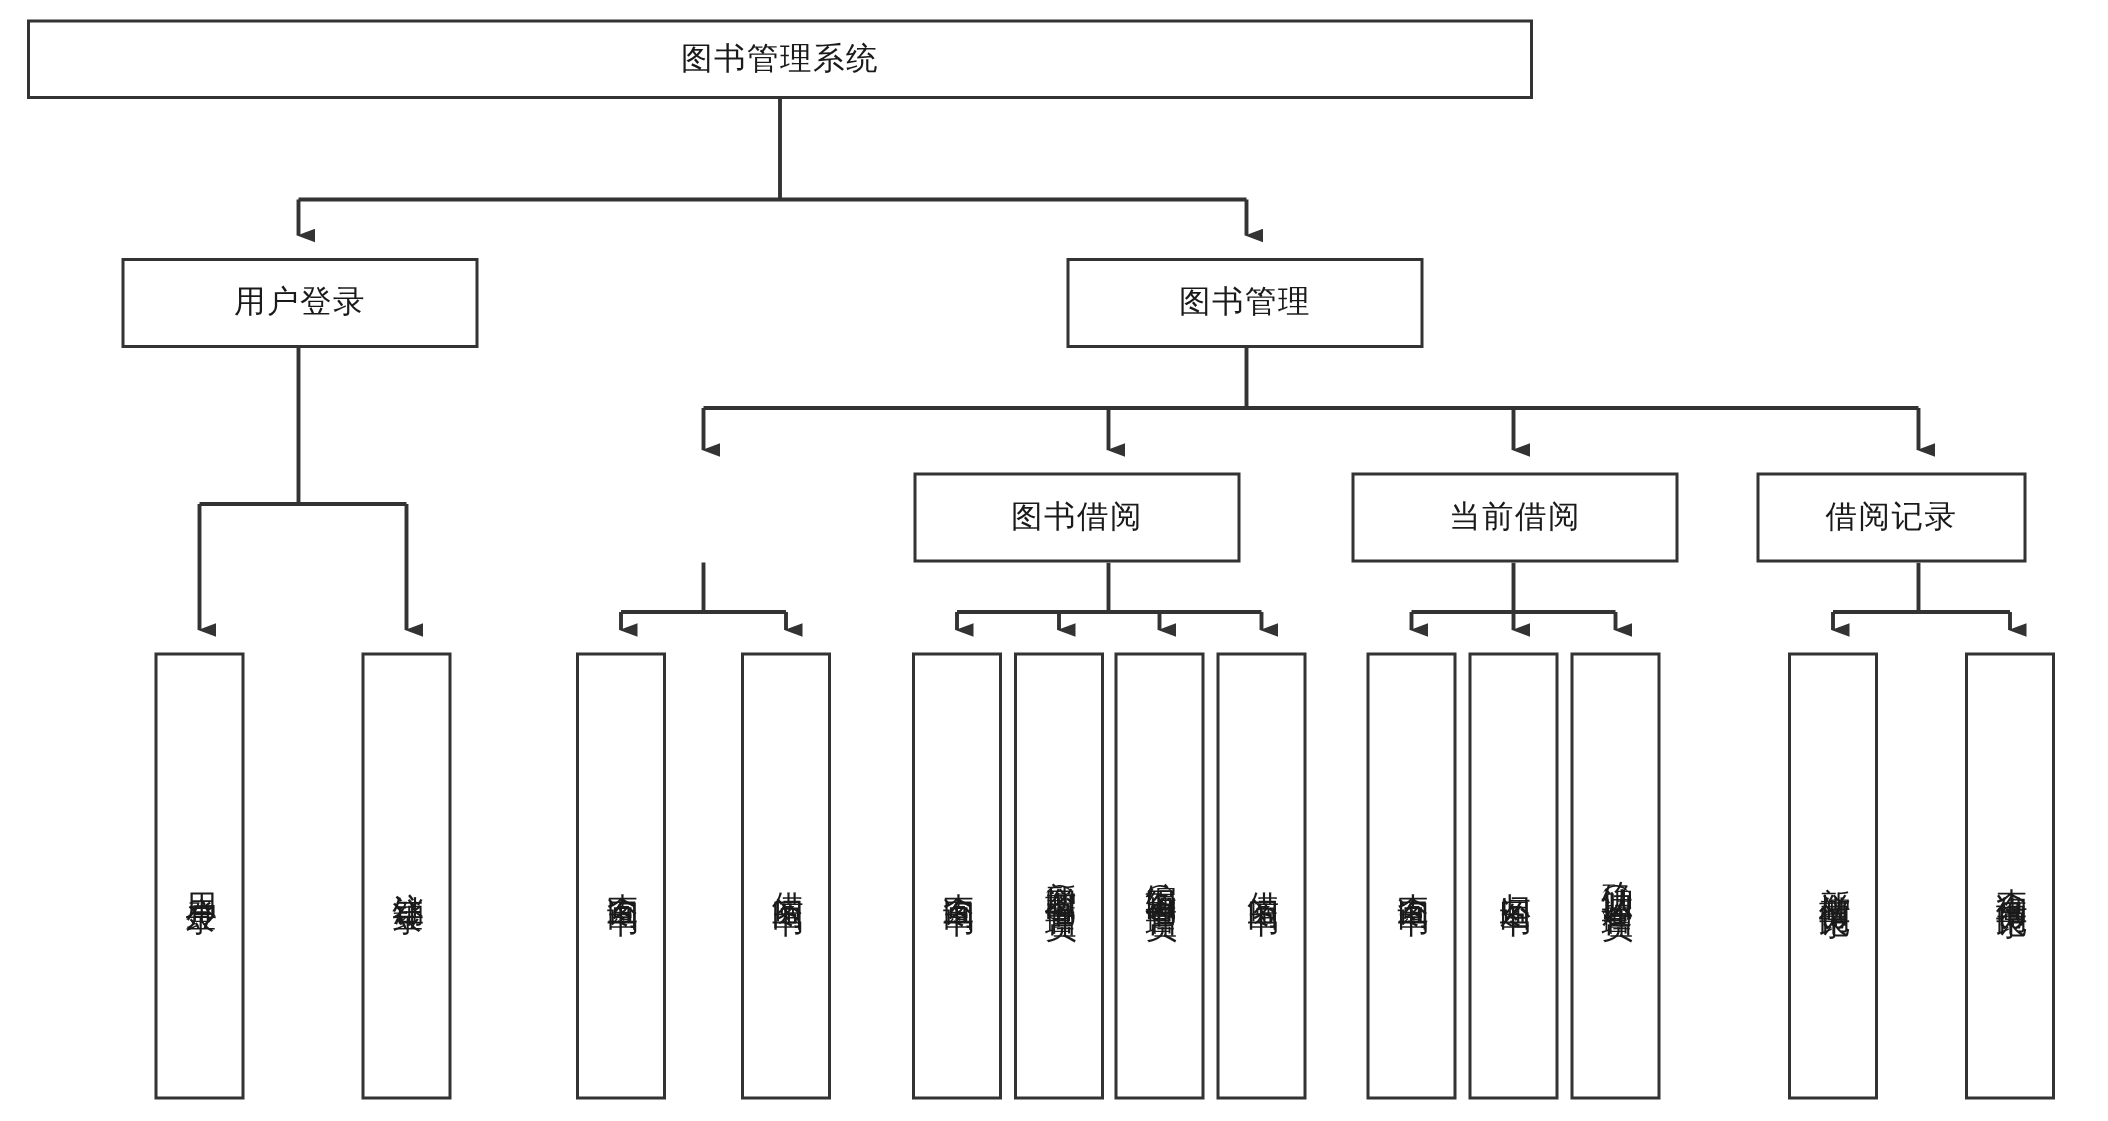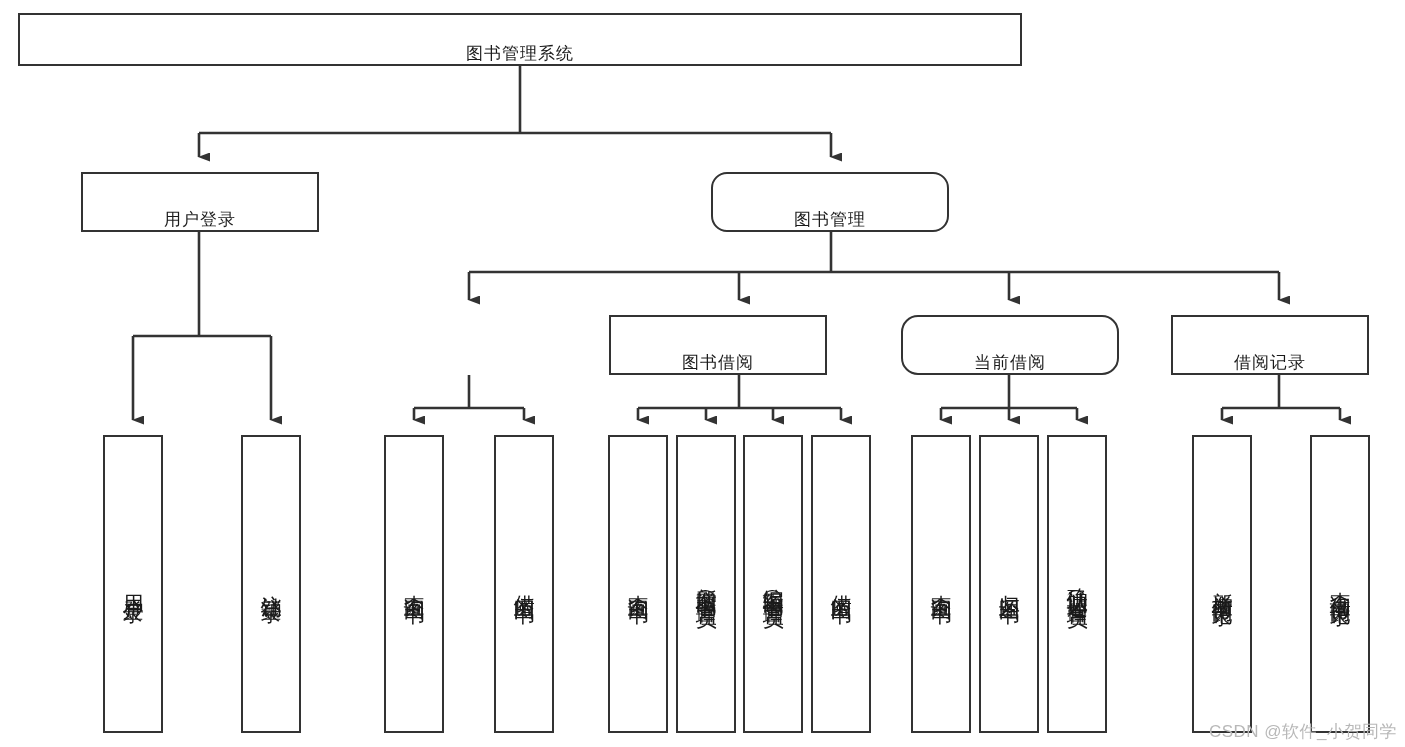--- a/index.html
+++ b/index.html
@@ -30,25 +30,24 @@
     position: absolute;
     box-sizing: border-box;
     border: 2px solid #333333;
     background: #ffffff;
     display: flex;
     align-items: center;
     justify-content: center;
     color: #1a1a1a;
   }
   .node.horizontal {
-    font-size: 17px;
+    font-size: 21px;
     letter-spacing: 1px;
     line-height: 1.2;
     text-align: center;
-    align-items: flex-end;
   }
   .node.vertical {
     writing-mode: vertical-rl;
     text-orientation: upright;
     font-size: 21px;
     line-height: 1.25;
     letter-spacing: 3px;
     text-align: center;
     padding: 4px 0;
   }
@@ -124,31 +123,31 @@
     </g>
   </svg>
 
   <div class="node horizontal" style="left:18px; top:13px; width:1004px; height:53px;">
     <span>图书管理系统</span>
   </div>
 
   <div class="node horizontal" style="left:81px; top:172px; width:238px; height:60px;">
     <span>用户登录</span>
   </div>
-  <div class="node horizontal" style="left:711px; top:172px; width:238px; height:60px;border-radius:16px;">
+  <div class="node horizontal" style="left:711px; top:172px; width:238px; height:60px;">
     <span>图书管理</span>
   </div>
 
   <div class="node horizontal" style="left:609px; top:315px; width:218px; height:60px;">
     <span>图书借阅</span>
   </div>
-  <div class="node horizontal" style="left:901px; top:315px; width:218px; height:60px;border-radius:17px;">
+  <div class="node horizontal" style="left:901px; top:315px; width:218px; height:60px;">
     <span>当前借阅</span>
   </div>
-  <div class="node horizontal" style="left:1171px; top:315px; width:198px; height:60px;">
+  <div class="node horizontal" style="left:1171px; top:315px; width:180px; height:60px;">
     <span>借阅记录</span>
   </div>
 
   <div class="node vertical" style="left:103px; top:435px; width:60px; height:298px;">
     <span class="vtext">用户登录</span>
   </div>
   <div class="node vertical" style="left:241px; top:435px; width:60px; height:298px;">
     <span class="vtext">注销登录</span>
   </div>
 
@@ -182,15 +181,14 @@
     <span class="vtext">确认归还（管理员）</span>
   </div>
 
   <div class="node vertical" style="left:1192px; top:435px; width:60px; height:298px;">
     <span class="vtext">新增借阅记录</span>
   </div>
   <div class="node vertical" style="left:1310px; top:435px; width:60px; height:298px;">
     <span class="vtext">查询借阅记录</span>
   </div>
 
-  <div class="watermark">CSDN @软件_小贺同学</div>
 
 </div>
 
 </body></html>

